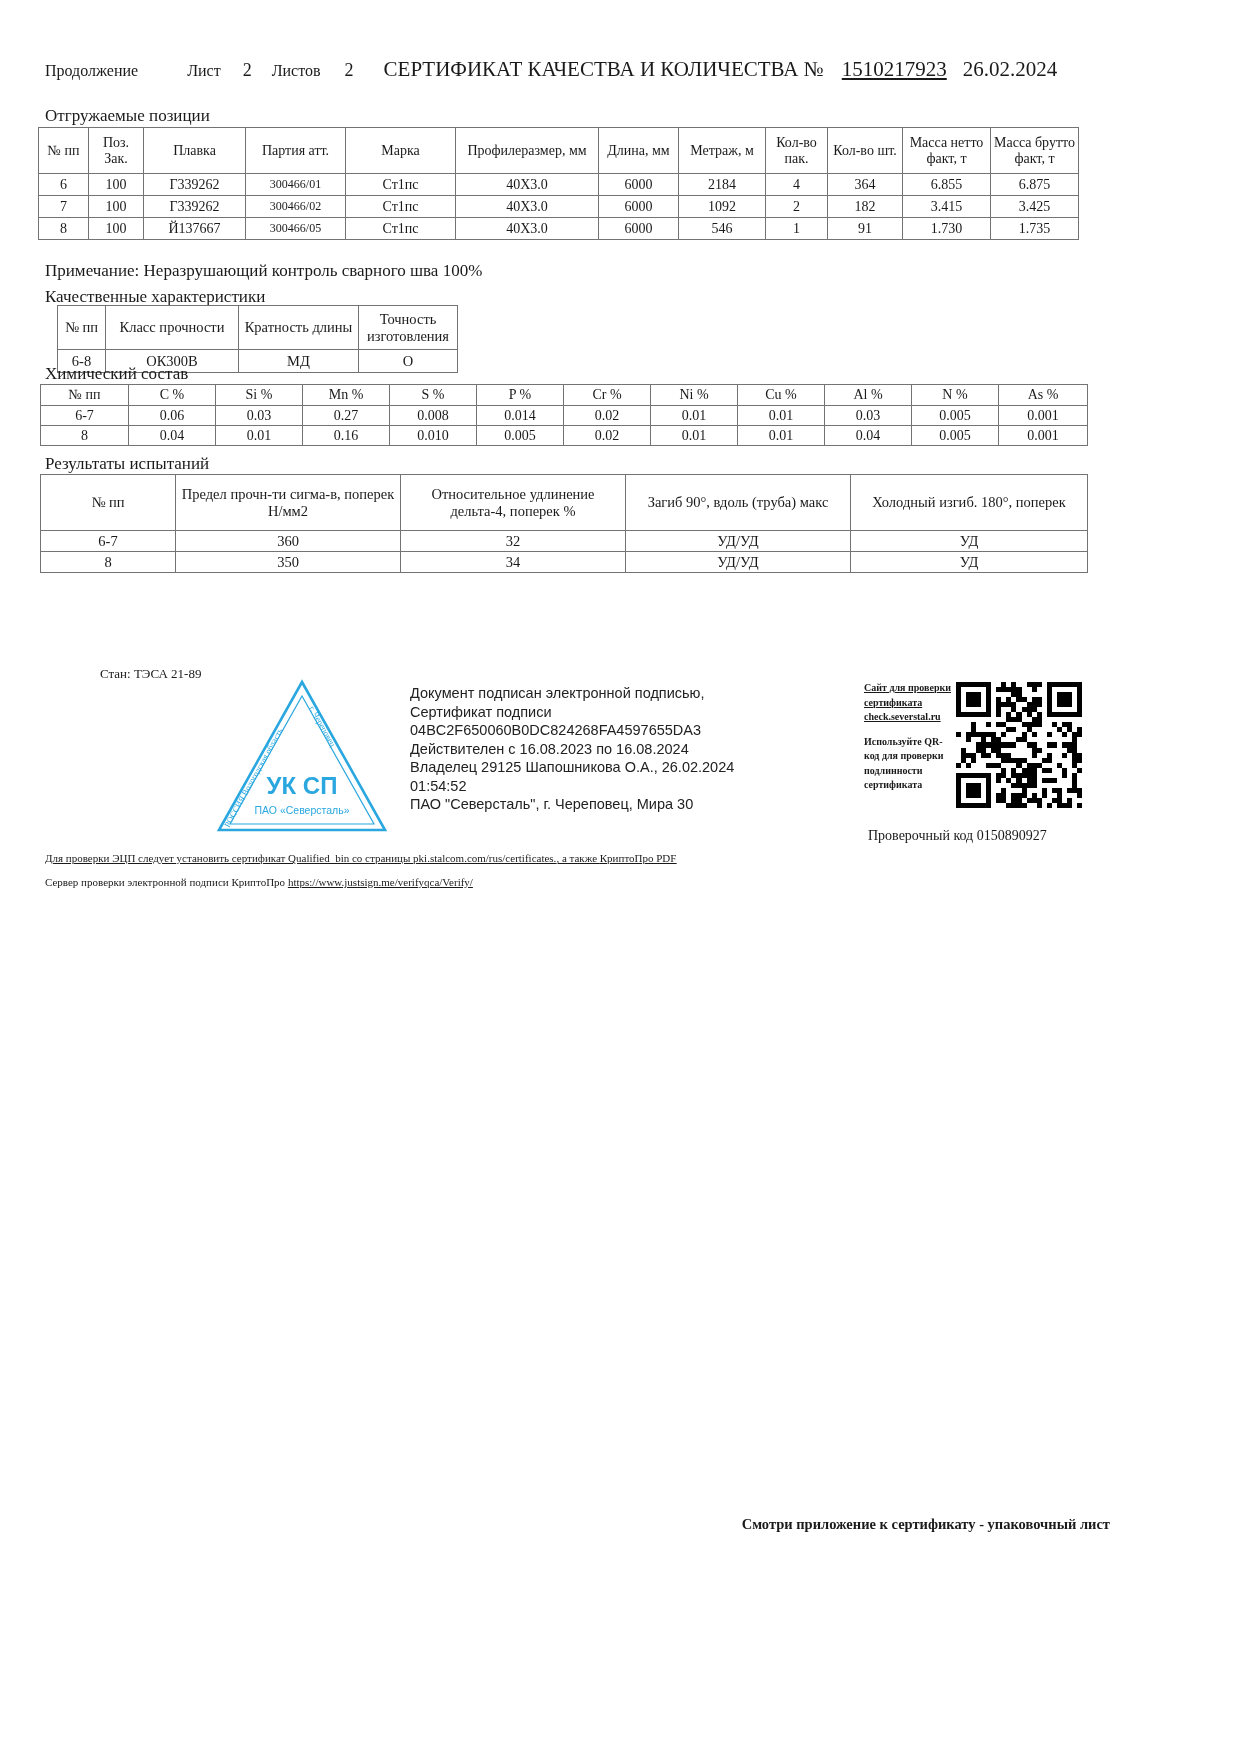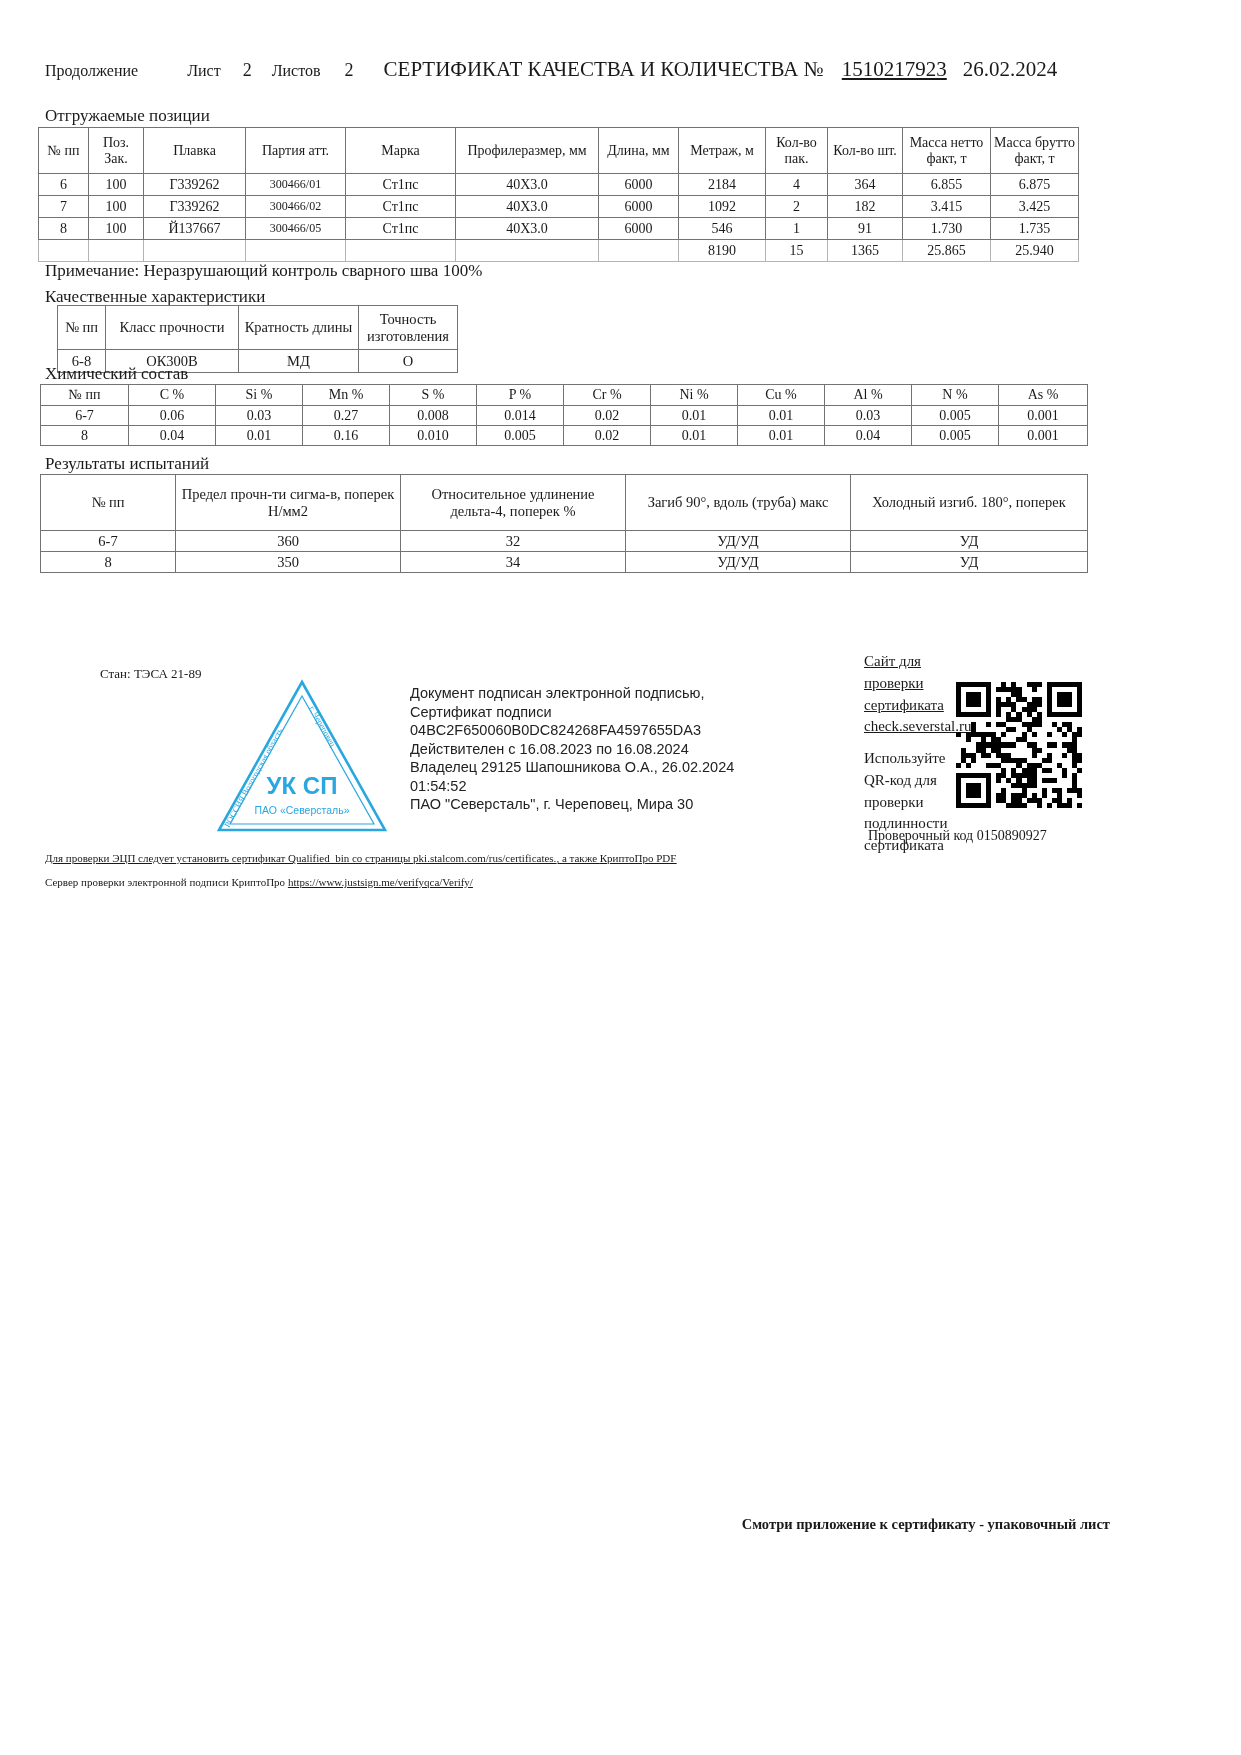--- a/index.html
+++ b/index.html
@@ -40,21 +40,21 @@
 
   .statement{position:absolute;left:45px;top:588px;width:1165px;font-size:15.5px;line-height:1.35;}
 
   .mill{position:absolute;left:100px;top:666px;font-size:13px;}
 
   .stamp{position:absolute;left:213px;top:678px;width:178px;height:162px;}
 
   .signature{position:absolute;left:410px;top:684px;width:360px;
     font-family:"Liberation Sans", sans-serif;font-size:14.5px;line-height:1.28;color:#222;}
 
-  .verify-col{position:absolute;left:864px;top:651px;width:92px;font-size:15px;line-height:1.45;}
+  .verify-col{position:absolute;left:864px;top:681px;width:92px;font-size:10px;line-height:1.45;font-weight:bold;}
   .verify-col .vlink{text-decoration:underline;color:#1a1a1a;display:block;}
   .verify-col .vhint{margin-top:10px;display:block;}
 
   .qr{position:absolute;left:956px;top:682px;width:126px;height:126px;}
 
   .verify-code{position:absolute;left:868px;top:828px;font-size:14px;white-space:nowrap;}
 
   .footnote{position:absolute;left:45px;font-size:11px;color:#1a1a1a;white-space:nowrap;}
   .fn1{top:852px;text-decoration:underline;} .fn2{top:876px;}
   .footnote a, .fn-link{color:#1a1a1a;text-decoration:underline;cursor:pointer;}
@@ -149,34 +149,20 @@
           <td>Й137667</td>
           <td>300466/05</td>
           <td>Ст1пс</td>
           <td>40X3.0</td>
           <td>6000</td>
           <td>546</td>
           <td>1</td>
           <td>91</td>
           <td>1.730</td>
           <td>1.735</td>
-        </tr>
-        <tr class="totals">
-          <td></td>
-          <td></td>
-          <td></td>
-          <td></td>
-          <td></td>
-          <td></td>
-          <td></td>
-          <td>8190</td>
-          <td>15</td>
-          <td>1365</td>
-          <td>25.865</td>
-          <td>25.940</td>
         </tr>
       </tbody>
   </table>
 
   <div class="section-label" style="left:45px;top:261px;">Примечание: Неразрушающий контроль сварного шва 100%</div>
 
   <div class="section-label" style="left:45px;top:287px;">Качественные характеристики</div>
 
   <table class="t-qual">
     <colgroup>

